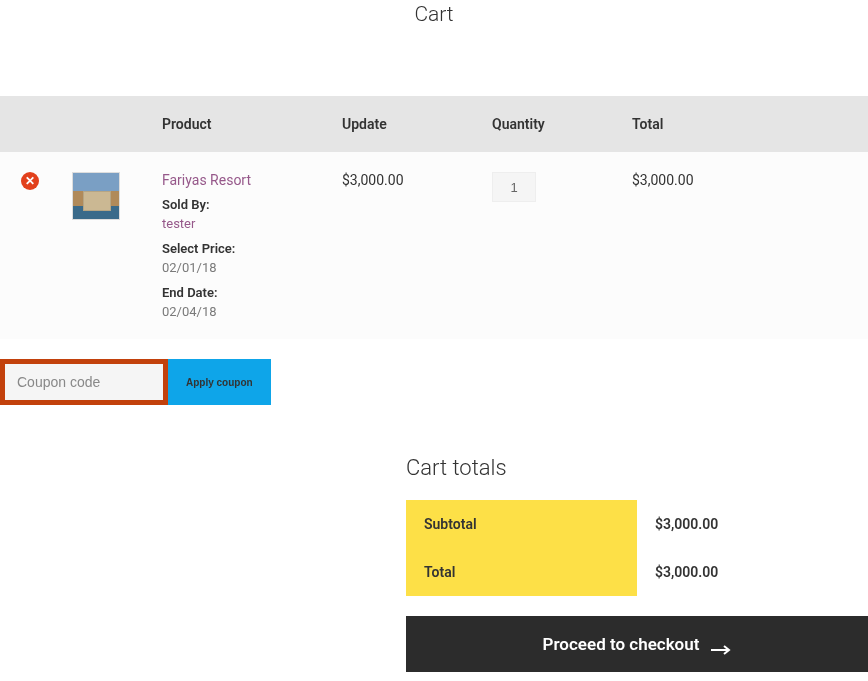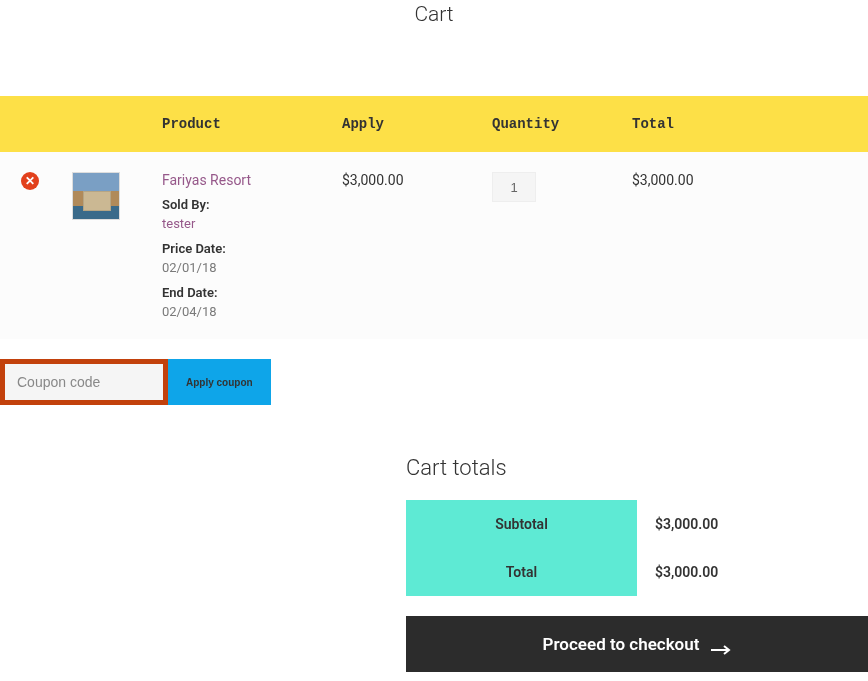--- a/index.html
+++ b/index.html
@@ -21,22 +21,21 @@
       text-align: center;
       margin-top: 2px;
       margin-bottom: 70px;
     }
     .cart-table {
       width: 100%;
       border-collapse: collapse;
       margin-bottom: 20px;
     }
     .cart-table thead tr {
-      background: #fde047;
-      font-family: Liberation Mono, monospace;
+      background: #e5e5e5;
     }
     .cart-table th {
       text-align: left;
       font-weight: 600;
       color: #333;
       font-size: 14px;
       padding: 20px 12px;
     }
     .cart-table th.col-remove { width: 60px; }
     .cart-table th.col-thumb { width: 90px; }
@@ -164,25 +163,25 @@
       font-weight: 300;
       color: #333;
       margin-bottom: 20px;
     }
     .totals-table {
       width: 100%;
       border-collapse: collapse;
       margin-bottom: 20px;
     }
     .totals-table th {
-      text-align: center;
-      font-weight: 600;
-      color: #333;
-      font-size: 14px;
-      background: #5eead4;
+      text-align: left;
+      font-weight: 600;
+      color: #333;
+      font-size: 14px;
+      background: #fde047;
       padding: 16px 18px;
       width: 50%;
     }
     .totals-table td {
       font-weight: 600;
       color: #333;
       font-size: 14px;
       padding: 16px 18px;
     }
     .checkout-btn {
@@ -210,40 +209,40 @@
 <body>
 
 <h1 class="page-title">Cart</h1>
 
 <table class="cart-table">
   <thead>
     <tr>
       <th class="col-remove"></th>
       <th class="col-thumb"></th>
       <th class="col-product">Product</th>
-      <th class="col-price">Apply</th>
+      <th class="col-price">Update</th>
       <th class="col-quantity">Quantity</th>
       <th class="col-total">Total</th>
     </tr>
   </thead>
   <tbody>
     <tr>
       <td class="remove-cell">
         <a class="remove-btn">
           <span>✕</span>
         </a>
       </td>
       <td>
         <span class="thumb"></span>
       </td>
       <td class="product-cell">
         <a class="product-name" href="#">Fariyas Resort</a>
         <div class="meta-label">Sold By:</div>
         <div class="meta-value vendor">tester</div>
-        <div class="meta-label">Price Date:</div>
+        <div class="meta-label">Select Price:</div>
         <div class="meta-value">02/01/18</div>
         <div class="meta-label">End Date:</div>
         <div class="meta-value">02/04/18</div>
       </td>
       <td>$3,000.00</td>
       <td>
         <input class="qty-input" type="text" value="1" style="">
       </td>
       <td>$3,000.00</td>
     </tr>

